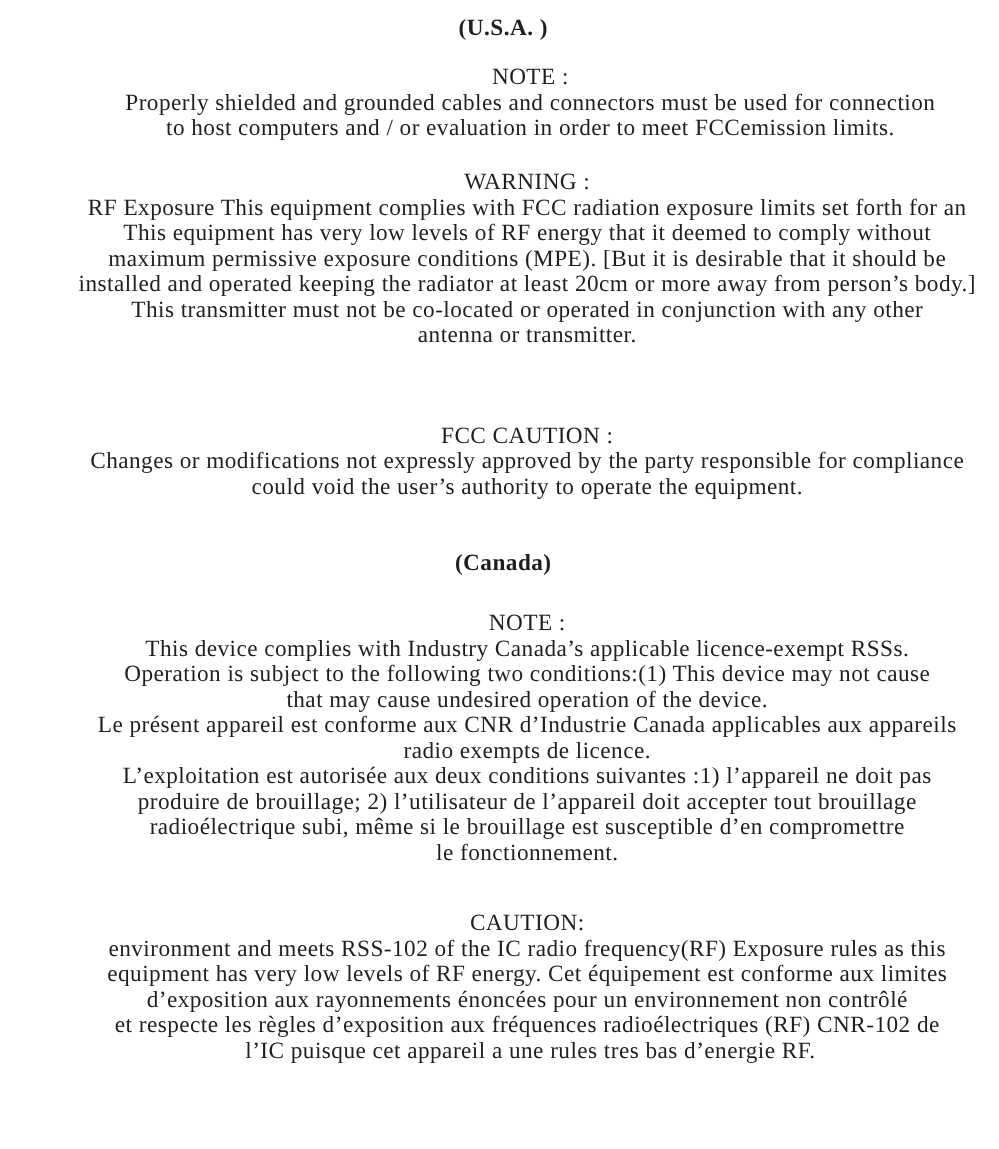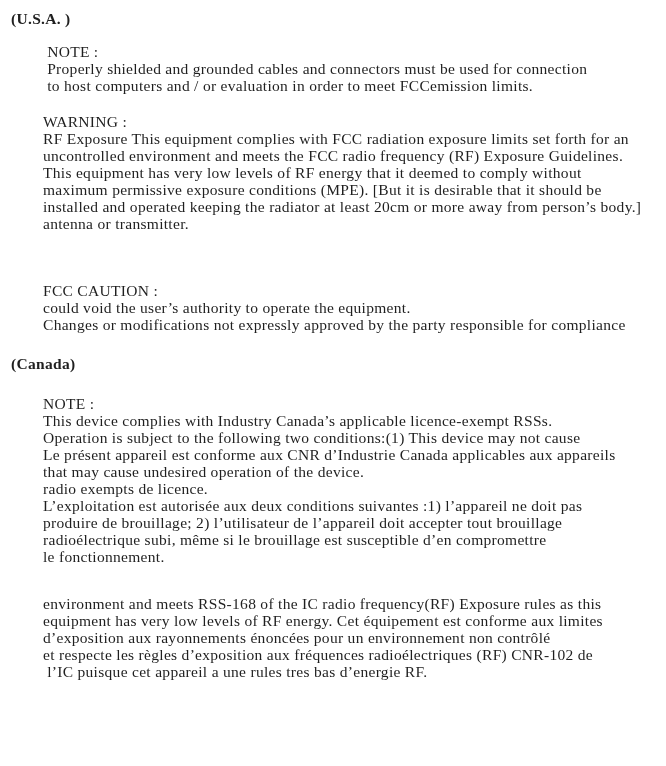--- a/index.html
+++ b/index.html
@@ -13,35 +13,35 @@
     overflow: hidden;
     font-family: "Liberation Serif", "DejaVu Serif", serif;
     font-size: 15.5px;
     line-height: 17px;
     letter-spacing: 0.3px;
     color: #1f1f1f;
   }
   .doc {
     padding: 10px 6px 0 11px;
   }
-  .sec { margin: 0; }
+  .sec { margin: 0; text-align: center; }
   .heading {
     font-weight: bold;
     white-space: pre;
   }
   .line {
     white-space: pre;
     height: 17px;
     margin-left: 32px;
   }
   
   .s1 { margin-top: 16px; }
   .s2 { margin-top: 19px; }
   .s3 { margin-top: 50px; }
-  .s4 { margin-top: 22px; }
+  .s4 { margin-top: 34px; }
   .s5 { margin-top: 23px; }
   .s6 { margin-top: 30px; }
 </style>
 </head>
 <body>
 
 <div class="doc">
 
   <div class="sec heading s0">(U.S.A. )</div>
 
@@ -50,56 +50,57 @@
     <div>
         <div class="line"> Properly shielded and grounded cables and connectors must be used for connection</div>
         <div class="line"> to host computers and / or evaluation in order to meet FCCemission limits.</div>
       </div>
   </div>
 
   <div class="sec s2">
     <div class="line">WARNING :</div>
     <div>
         <div class="line">RF Exposure This equipment complies with FCC radiation exposure limits set forth for an</div>
-        <div class="line">uncontrolled environment and meets the FCC radio frequency (RF) Exposure Guidelines.</div>
         <div class="line">This equipment has very low levels of RF energy that it deemed to comply without</div>
         <div class="line">maximum permissive exposure conditions (MPE). [But it is desirable that it should be</div>
         <div class="line">installed and operated keeping the radiator at least 20cm or more away from person’s body.]</div>
+        <div class="line">This transmitter must not be co-located or operated in conjunction with any other</div>
         <div class="line">antenna or transmitter.</div>
       </div>
   </div>
 
   <div class="sec s3">
     <div class="line">FCC CAUTION :</div>
     <div>
+        <div class="line">Changes or modifications not expressly approved by the party responsible for compliance</div>
         <div class="line">could void the user’s authority to operate the equipment.</div>
-        <div class="line">Changes or modifications not expressly approved by the party responsible for compliance</div>
       </div>
   </div>
 
   <div class="sec heading s4">(Canada)</div>
 
   <div class="sec s5">
     <div class="line">NOTE :</div>
     <div>
         <div class="line">This device complies with Industry Canada’s applicable licence-exempt RSSs.</div>
         <div class="line">Operation is subject to the following two conditions:(1) This device may not cause</div>
+        <div class="line">that may cause undesired operation of the device.</div>
         <div class="line">Le présent appareil est conforme aux CNR d’Industrie Canada applicables aux appareils</div>
-        <div class="line">that may cause undesired operation of the device.</div>
         <div class="line">radio exempts de licence.</div>
         <div class="line">L’exploitation est autorisée aux deux conditions suivantes :1) l’appareil ne doit pas</div>
         <div class="line">produire de brouillage; 2) l’utilisateur de l’appareil doit accepter tout brouillage</div>
         <div class="line">radioélectrique subi, même si le brouillage est susceptible d’en compromettre</div>
         <div class="line">le fonctionnement.</div>
       </div>
   </div>
 
   <div class="sec s6">
+    <div class="line">CAUTION:</div>
     <div>
-        <div class="line">environment and meets RSS-168 of the IC radio frequency(RF) Exposure rules as this</div>
+        <div class="line">environment and meets RSS-102 of the IC radio frequency(RF) Exposure rules as this</div>
         <div class="line">equipment has very low levels of RF energy. Cet équipement est conforme aux limites</div>
         <div class="line">d’exposition aux rayonnements énoncées pour un environnement non contrôlé</div>
         <div class="line">et respecte les règles d’exposition aux fréquences radioélectriques (RF) CNR-102 de</div>
         <div class="line"> l’IC puisque cet appareil a une rules tres bas d’energie RF.</div>
       </div>
   </div>
 
 </div>
 
 </body></html>

